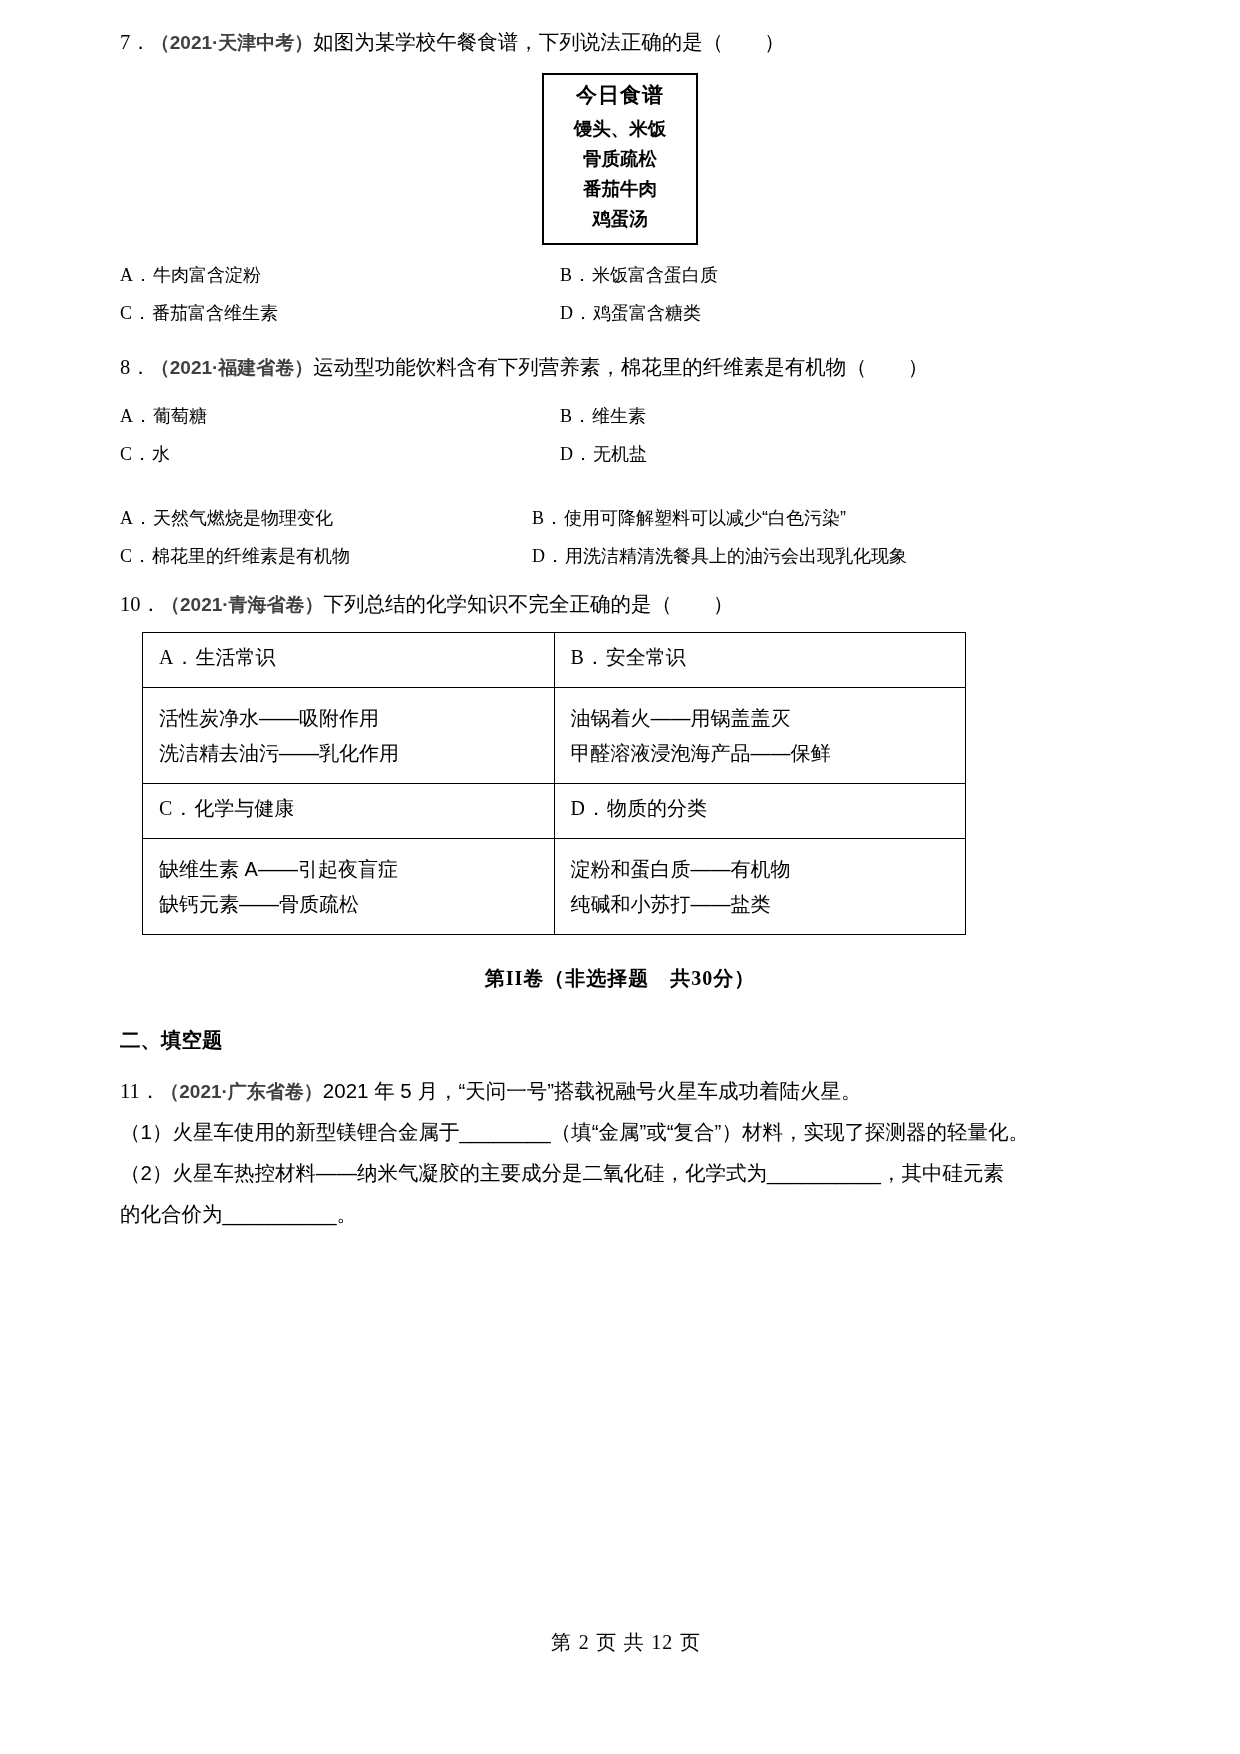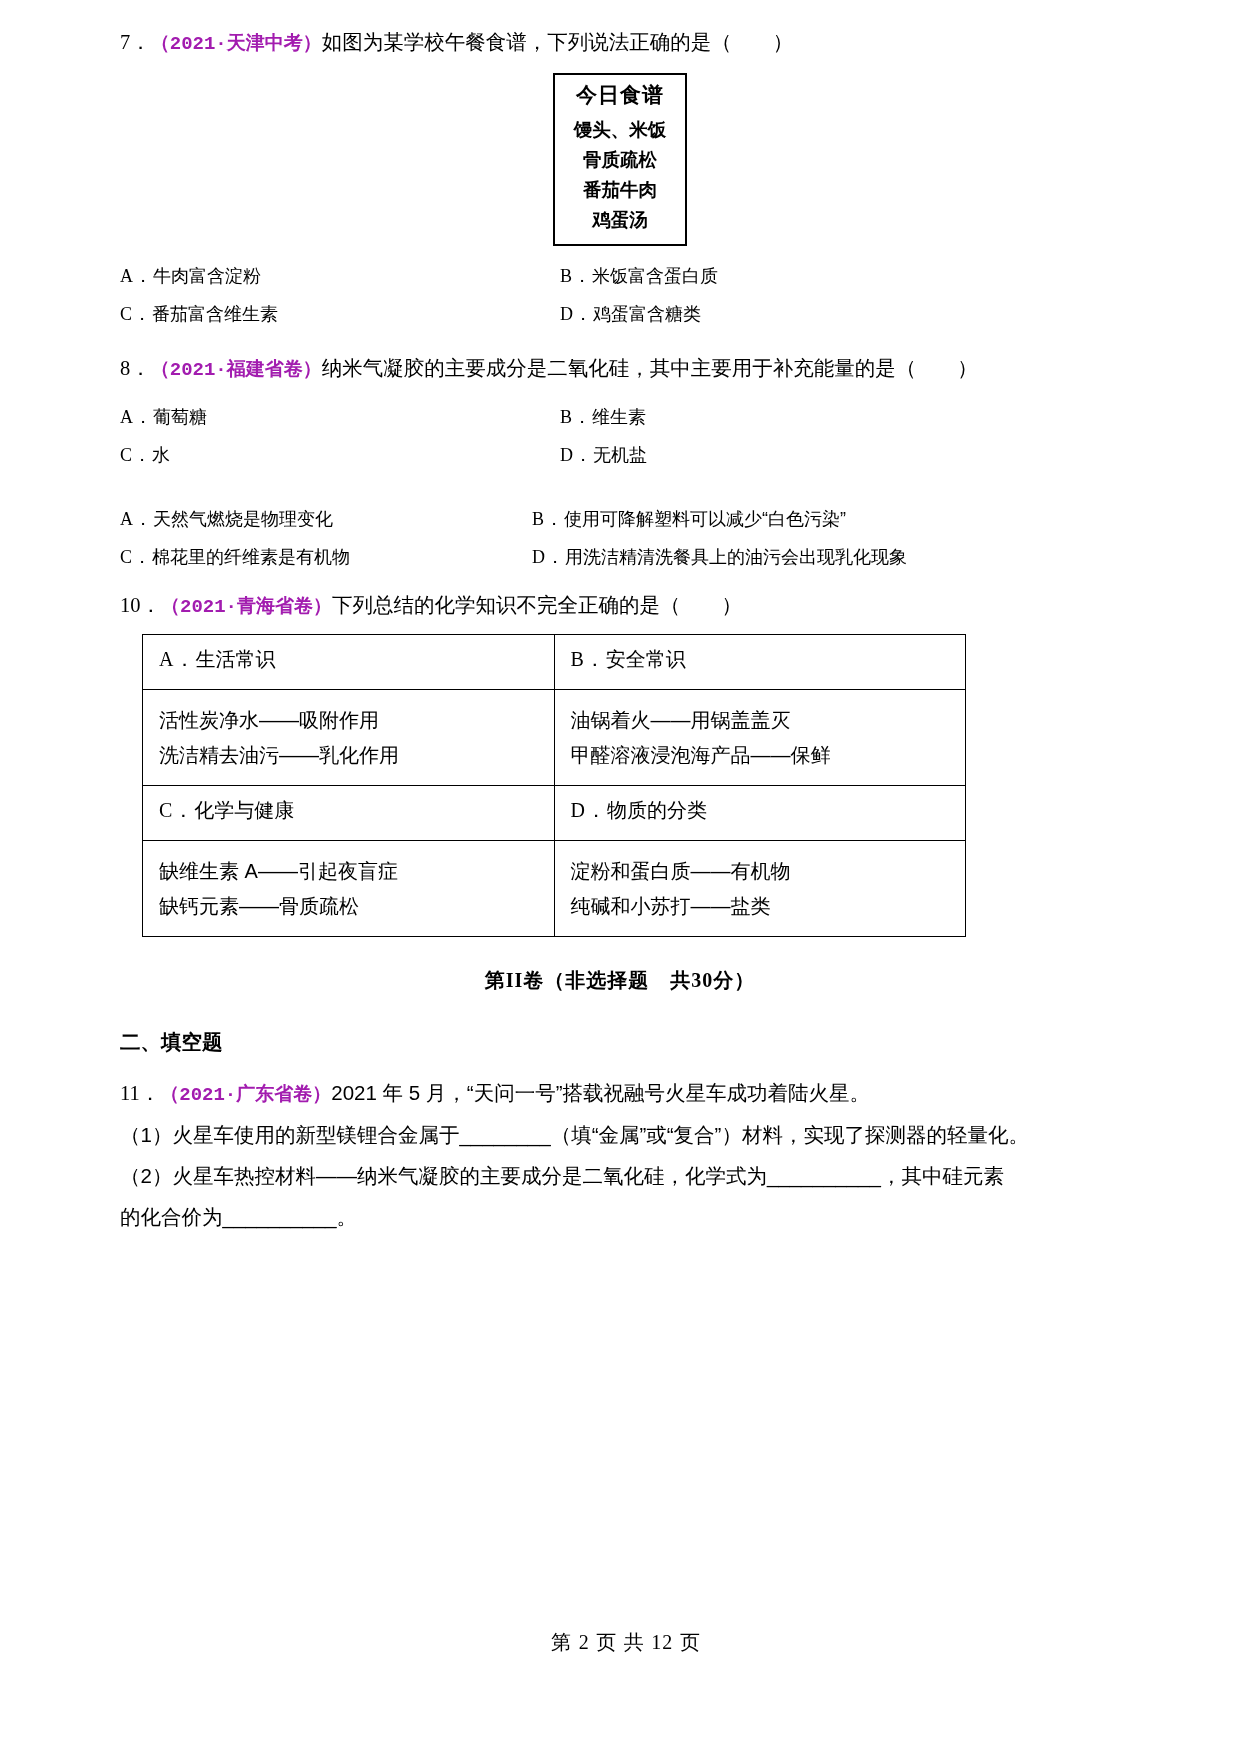--- a/index.html
+++ b/index.html
@@ -28,24 +28,24 @@
     font-size: 20.5px;
     line-height: 1.55;
     margin: 0;
     white-space: nowrap;
   }
   .qnum {
     font-family: "Liberation Serif", serif;
     font-size: 20.5px;
   }
   .src {
-    color: #a21caf;
+    color: #404040;
     font-weight: bold;
     font-size: 19px;
-    font-family: Liberation Mono, monospace;
+    font-family: Liberation Sans, sans-serif;
   }
   .body-txt {
     font-family: "Liberation Sans", sans-serif;
     font-size: 20.5px;
   }
 
   
   .q-block { margin-bottom: 0; }
   .q-stem {
     margin: 0 0 6px 0;
@@ -71,21 +71,21 @@
   .opt-a-wide { width: 412px; flex: 0 0 412px; }
 
   
   .menu-wrap {
     display: flex;
     justify-content: center;
     margin: 14px 0 18px 0;
   }
   .menu-card {
     border: 2px solid #000;
-    width: 134px;
+    width: 156px;
     padding: 7px 8px 9px 8px;
     text-align: center;
     font-family: "DejaVu Sans", sans-serif;
     box-sizing: border-box;
   }
   .menu-title {
     font-size: 21px;
     font-weight: bold;
     letter-spacing: 1px;
     margin-bottom: 6px;
@@ -218,21 +218,21 @@
     <div class="opt-row">
       <div class="opt opt-a"><span class="lbl">C．</span><span>番茄富含维生素</span></div>
       <div class="opt opt-b"><span class="lbl">D．</span><span>鸡蛋富含糖类</span></div>
     </div>
   </div>
 
   <div class="spacer-26"></div>
 
   <div class="q-block">
     <p class="qline q-stem">
-      <span class="qnum">8．</span><span class="src">（2021·福建省卷）</span><span class="body-txt">纳米气凝胶的主要成分是二氧化硅，其中主要用于补充能量的是（　　）</span>
+      <span class="qnum">8．</span><span class="src">（2021·福建省卷）</span><span class="body-txt">运动型功能饮料含有下列营养素，棉花里的纤维素是有机物（　　）</span>
     </p>
     <div class="spacer-14"></div>
     <div class="opt-row">
       <div class="opt opt-a"><span class="lbl">A．</span><span>葡萄糖</span></div>
       <div class="opt opt-b"><span class="lbl">B．</span><span>维生素</span></div>
     </div>
     <div class="spacer-14"></div>
     <div class="opt-row">
       <div class="opt opt-a"><span class="lbl">C．</span><span>水</span></div>
       <div class="opt opt-b"><span class="lbl">D．</span><span>无机盐</span></div>

